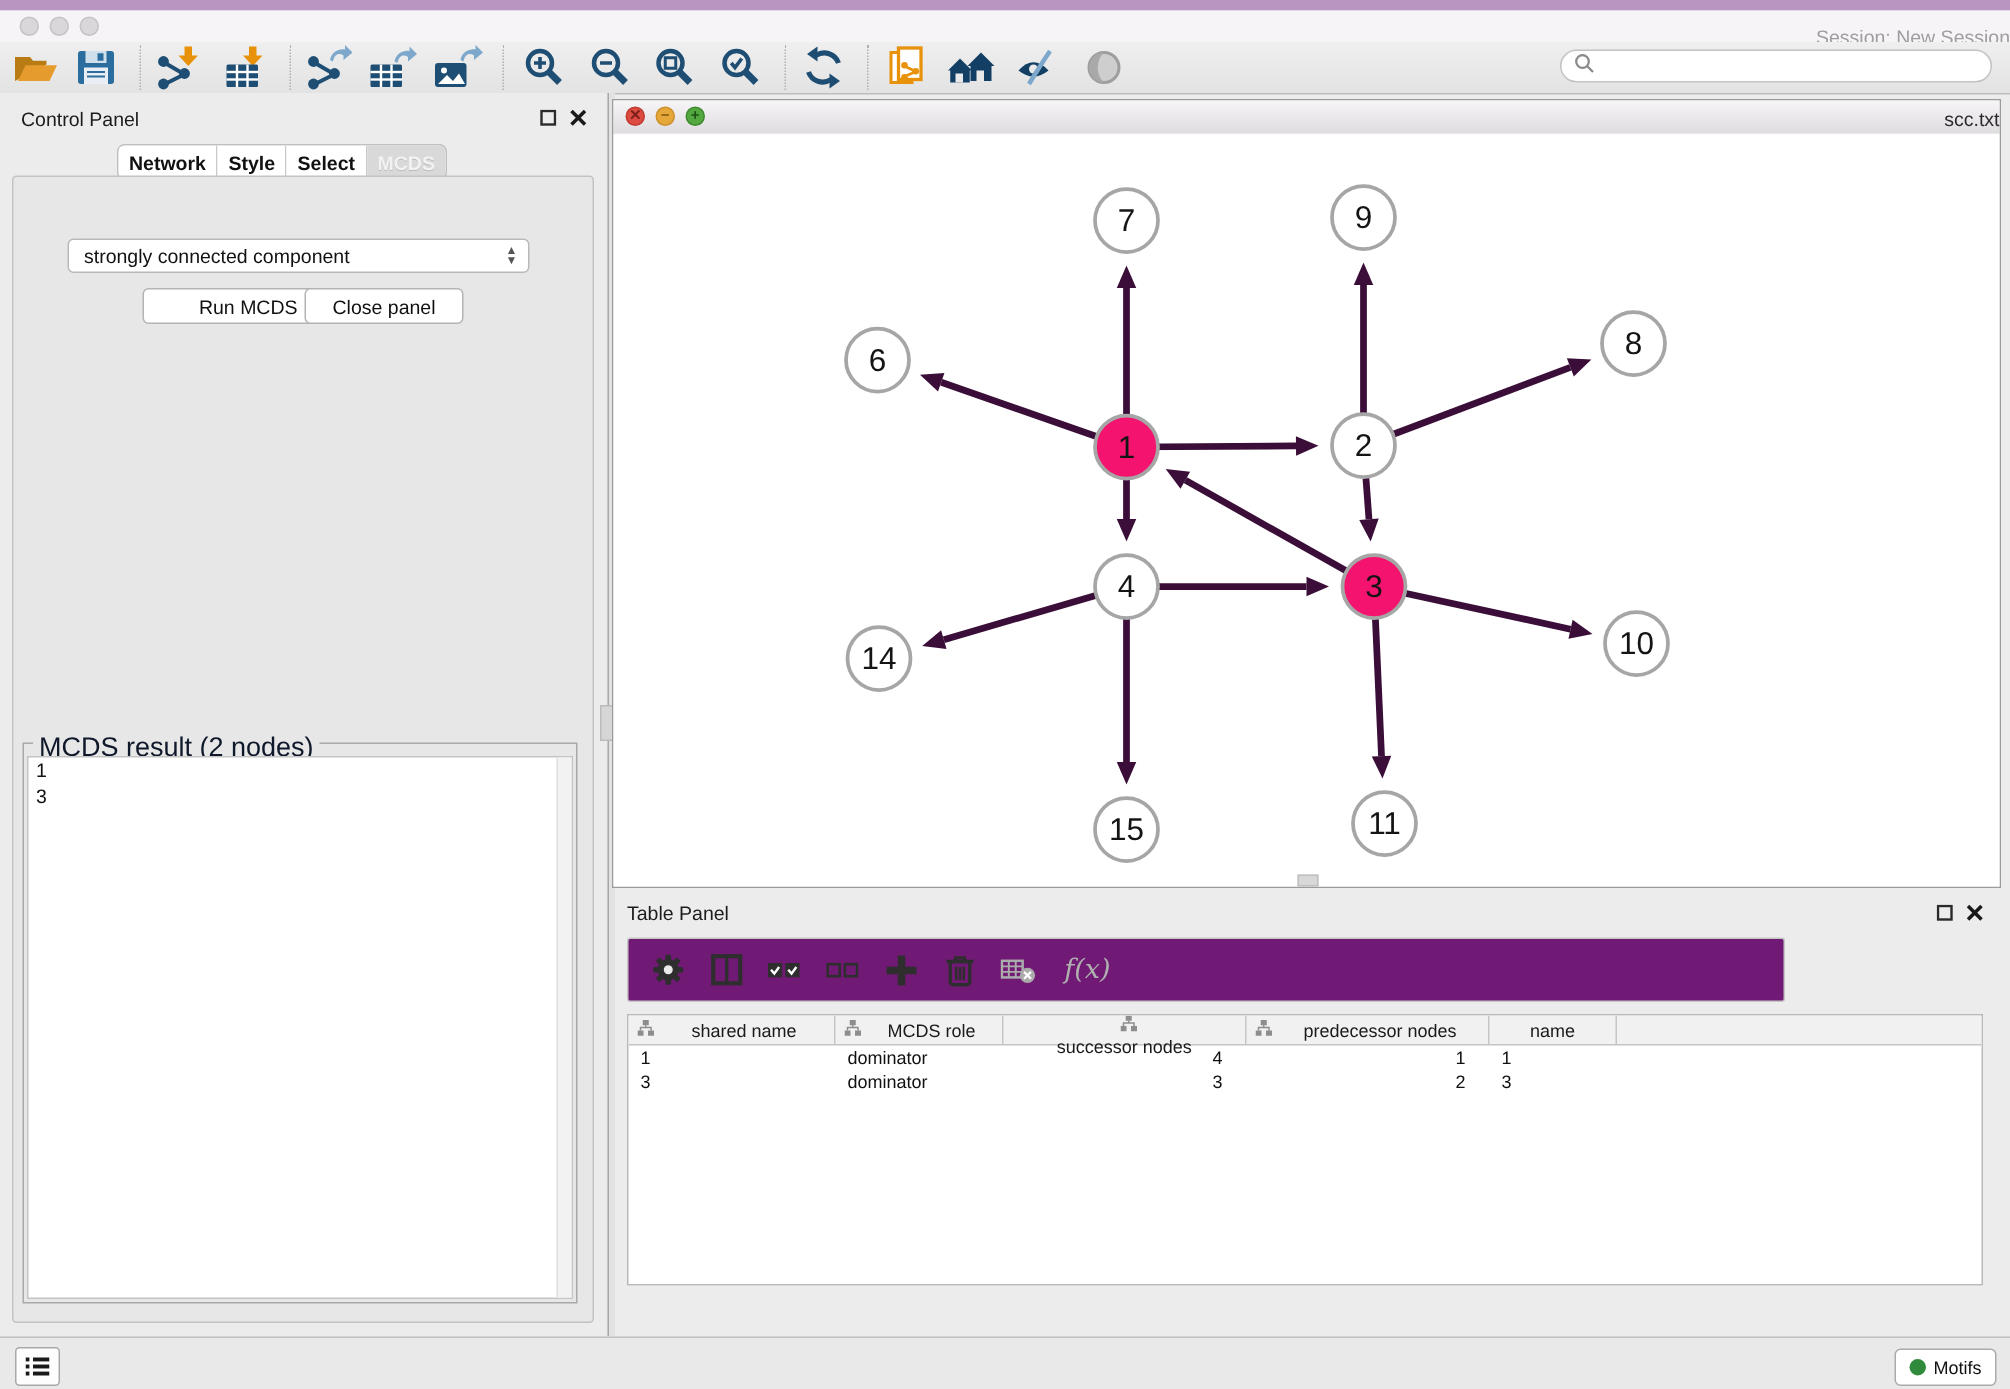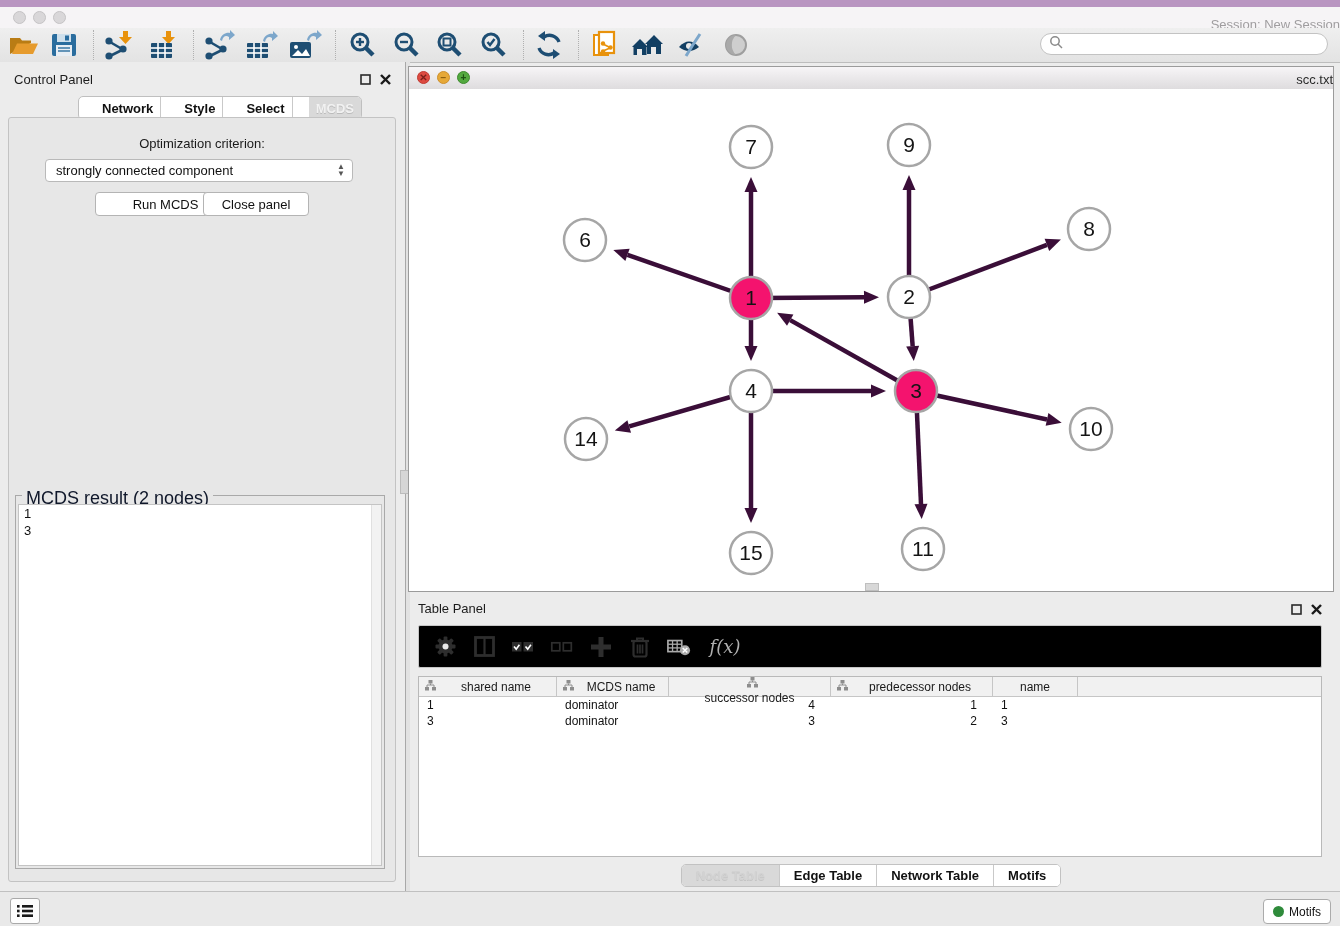--- a/index.html
+++ b/index.html
@@ -21,21 +21,21 @@
   #search-box{position:absolute;left:1040px;top:5px;width:288px;height:22px;background:#fff;
               border:1px solid #c3c3c3;border-radius:12px;display:flex;align-items:center;padding-left:8px;box-sizing:border-box;}
   #search-box input{border:none;outline:none;flex:1;font-size:12px;font-family:"Liberation Sans",sans-serif;background:transparent;}
   
   #control-panel{position:absolute;left:0;top:62px;width:405px;height:829px;background:#ececec;}
   .panel-title{position:absolute;left:14px;top:10px;font-size:13px;color:#1c1c1c;}
   .panel-icons{position:absolute;right:14px;top:9px;display:flex;gap:9px;align-items:center;}
   #cp-tabs{position:absolute;left:78px;top:34px;height:22px;display:flex;border:1px solid #bfbfbf;
            border-radius:5px;overflow:hidden;background:#fff;}
   .cp-tab{padding:0 7px;font-size:13px;font-weight:bold;color:#111;background:#fff;
-          display:flex;align-items:center;border-right:1px solid #c9c9c9;margin-left:16px;}
+          display:flex;align-items:center;border-right:1px solid #c9c9c9;}
   .cp-tab:last-child{border-right:none;}
   .cp-tab.active{background:#d9d9d9;color:#f2f2f2;text-shadow:0 1px 0 #bbb;}
   #cp-box{position:absolute;left:8px;top:55px;width:386px;height:763px;background:#e7e7e7;
           border:1px solid #c3c3c3;border-radius:3px;}
   #opt-label{position:absolute;left:0;top:18px;width:100%;text-align:center;font-size:13px;color:#1a1a1a;}
   #criterion-select{position:absolute;left:36px;top:41px;width:308px;height:23px;background:#fff;
           border:1px solid #b9b9b9;border-radius:4px;display:flex;align-items:center;
           font-size:13px;color:#111;padding-left:10px;box-sizing:border-box;}
   .stepper{position:absolute;right:7px;top:3px;display:flex;flex-direction:column;line-height:7px;
            font-size:8px;color:#555;}
@@ -55,21 +55,21 @@
   #net-titlebar{position:absolute;left:0;top:0;right:0;height:22px;
                 background:linear-gradient(#f7f5f7,#dedcde);border-bottom:1px solid #b9b7b9;}
   .mac-dot{position:absolute;top:4px;width:13px;height:13px;border-radius:50%;box-sizing:border-box;
            font-size:10px;font-weight:bold;display:flex;align-items:center;justify-content:center;line-height:1;}
   #net-title{position:absolute;left:0;top:5px;width:100%;text-align:right;font-size:13px;color:#2b2b2b;}
   #net-canvas{position:absolute;left:0;top:22px;right:0;bottom:0;background:#fff;}
   #graph-svg{position:absolute;left:0;top:0;}
   #canvas-grip{position:absolute;left:456px;bottom:0px;width:12px;height:6px;background:#d8d8d8;border:1px solid #bfbfbf;}
   
   #table-panel{position:absolute;left:408px;top:595px;width:926px;height:296px;}
-  #tp-toolbar{position:absolute;left:10px;top:30px;width:904px;height:43px;background:#000000;
+  #tp-toolbar{position:absolute;left:10px;top:30px;width:772px;height:43px;background:#701a75;
               border:1px solid #c6c6c6;border-radius:2px;display:flex;align-items:center;padding-left:14px;gap:15px;box-sizing:border-box;}
   .tp-icon{width:24px;height:24px;display:flex;align-items:center;justify-content:center;}
   #fx-label{font-size:18px;font-style:italic;font-family:"DejaVu Serif",serif;color:#b0b0b0;}
   #node-table{position:absolute;left:10px;top:81px;width:904px;height:181px;background:#fff;
               border:1px solid #b9b9b9;box-sizing:border-box;overflow:hidden;}
   #nt-header{display:flex;height:19px;background:#f1f1f1;border-bottom:1px solid #c6c6c6;}
   .nt-hcell{display:flex;align-items:center;border-right:1px solid #c6c6c6;box-sizing:border-box;
             font-size:12px;color:#1a1a1a;position:relative;}
   .nt-hcell .hicon{margin-left:6px;}
   .nt-hcell .hlabel{flex:1;text-align:center;padding:0 4px;}
@@ -278,21 +278,20 @@
             </g>
           </svg></span>
     </div>
     <div id="cp-tabs">
       <div class="cp-tab">Network</div>
       <div class="cp-tab">Style</div>
       <div class="cp-tab">Select</div>
       <div class="cp-tab active">MCDS</div>
     </div>
     <div id="cp-box">
-      <div id="opt-label">Optimization criterion:</div>
       <div id="criterion-select">
         <span>strongly connected component</span>
         <span class="stepper">
             <span>▲</span>
             <span>▼</span>
           </span>
       </div>
       <div class="cp-btn" style="left:86px;width:95px;padding-left:22px;">Run MCDS</div>
       <div class="cp-btn" style="left:194px;width:104px;">Close panel</div>
       <div id="mcds-result">
@@ -472,21 +471,21 @@
           </div>
           <div class="nt-hcell" style="width: 112px;">
             <span class="hicon"><svg width="11" height="11" viewBox="0 0 11 11">
                 <g fill="#8d8d8d">
                   <rect x="3.5" y="0" width="4" height="3.5"></rect>
                   <rect x="0" y="7" width="4" height="3.5"></rect>
                   <rect x="7" y="7" width="4" height="3.5"></rect>
                 </g>
                 <path d="M5.5 3.5 v1.5 M2 7 V5 h7 v2" fill="none" stroke="#8d8d8d" stroke-width="1"></path>
               </svg></span>
-            <span class="hlabel">MCDS name</span>
+            <span class="hlabel">MCDS role</span>
           </div>
           <div class="nt-hcell" style="width: 162px; flex-direction: column;">
             <span class="hicon"><svg width="11" height="11" viewBox="0 0 11 11">
                 <g fill="#8d8d8d">
                   <rect x="3.5" y="0" width="4" height="3.5"></rect>
                   <rect x="0" y="7" width="4" height="3.5"></rect>
                   <rect x="7" y="7" width="4" height="3.5"></rect>
                 </g>
                 <path d="M5.5 3.5 v1.5 M2 7 V5 h7 v2" fill="none" stroke="#8d8d8d" stroke-width="1"></path>
               </svg></span>
@@ -516,28 +515,20 @@
             <div class="nt-cell al" style="width: 85px;">1</div>
           </div>
           <div class="nt-row">
             <div class="nt-cell al" style="width: 138px;">3</div>
             <div class="nt-cell al" style="width: 112px;">dominator</div>
             <div class="nt-cell ar" style="width: 162px;">3</div>
             <div class="nt-cell ar" style="width: 162px;">2</div>
             <div class="nt-cell al" style="width: 85px;">3</div>
           </div>
         </div>
-    </div>
-    <div id="tp-tabs">
-      <div id="tp-tabs-inner">
-        <div class="tp-tab active">Node Table</div>
-        <div class="tp-tab">Edge Table</div>
-        <div class="tp-tab">Network Table</div>
-        <div class="tp-tab">Motifs</div>
-      </div>
     </div>
   </div>
 
   <div id="status-bar">
     <div id="list-btn">
       <svg width="16" height="14" viewBox="0 0 16 14">
           <g fill="#1a1a1a">
             <rect x="0" y="1" width="2.6" height="2.6"></rect>
             <rect x="0" y="5.7" width="2.6" height="2.6"></rect>
             <rect x="0" y="10.4" width="2.6" height="2.6"></rect>

